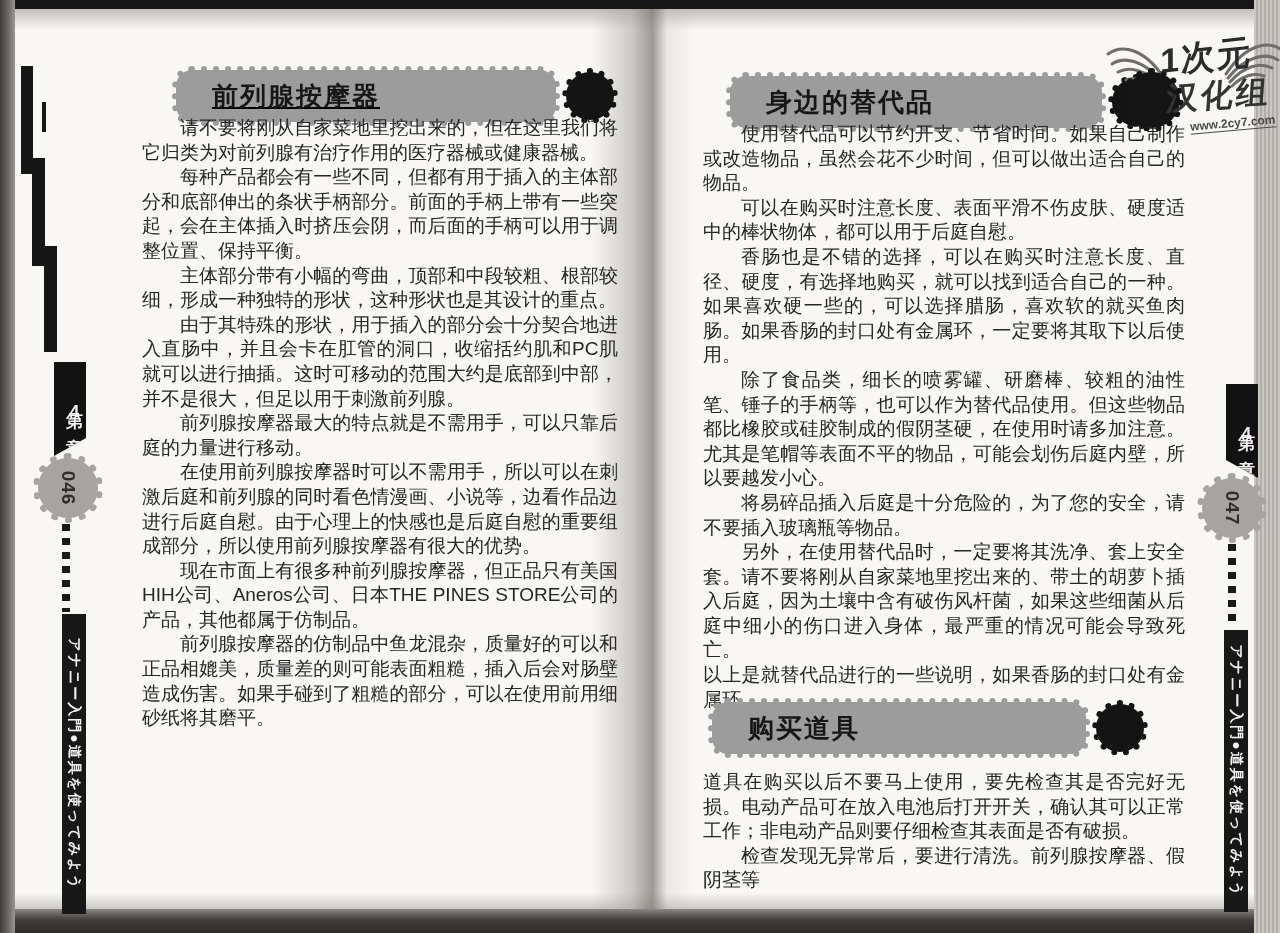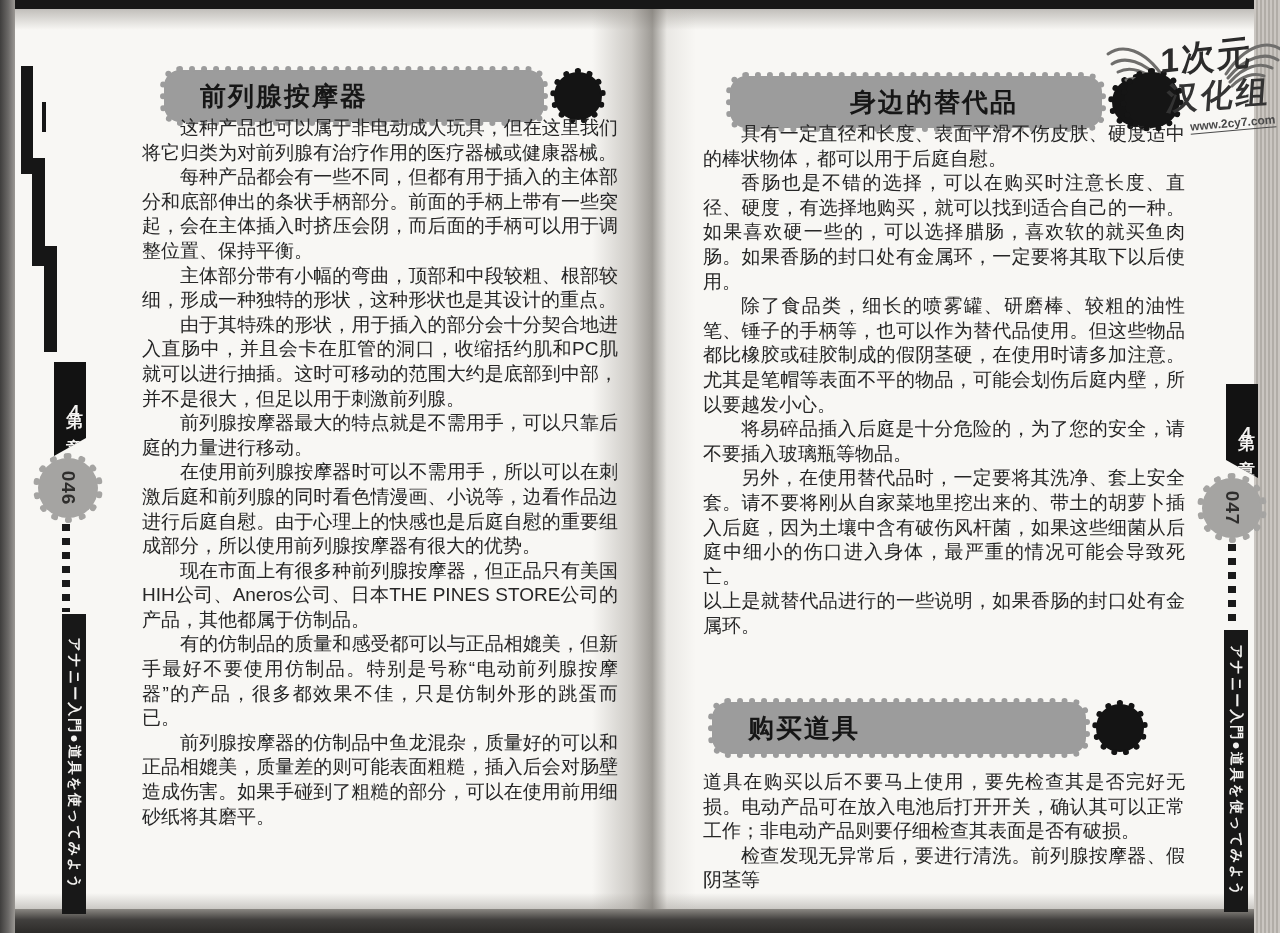--- a/index.html
+++ b/index.html
@@ -73,57 +73,57 @@
   <div class="top-bar"></div>
   <div class="bottom-band"></div>
   <div class="left-edge"></div>
   <div class="right-edge"></div>
 
   <div class="edge-block" style="left:21px;top:66px;width:12px;height:108px;"></div>
   <div class="edge-block" style="left:42px;top:102px;width:4px;height:30px;"></div>
   <div class="edge-block" style="left:32px;top:158px;width:13px;height:108px;"></div>
   <div class="edge-block" style="left:44px;top:246px;width:13px;height:106px;"></div>
 
-  <div class="section-header" style="left:164px;top:70px;">
+  <div class="section-header" style="left:176px;top:70px;text-decoration:underline;">
     <div class="header-bar" style="width:380px;">
       <span class="header-title">前列腺按摩器</span>
     </div>
     <div class="header-dot"></div>
   </div>
 
   <div class="body-text" style="left:142px;top:116px;width:476px;">
-    <p>这种产品也可以属于非电动成人玩具，但在这里我们将它归类为对前列腺有治疗作用的医疗器械或健康器械。</p>
+    <p>请不要将刚从自家菜地里挖出来的，但在这里我们将它归类为对前列腺有治疗作用的医疗器械或健康器械。</p>
     <p>每种产品都会有一些不同，但都有用于插入的主体部分和底部伸出的条状手柄部分。前面的手柄上带有一些突起，会在主体插入时挤压会阴，而后面的手柄可以用于调整位置、保持平衡。</p>
     <p>主体部分带有小幅的弯曲，顶部和中段较粗、根部较细，形成一种独特的形状，这种形状也是其设计的重点。</p>
     <p>由于其特殊的形状，用于插入的部分会十分契合地进入直肠中，并且会卡在肛管的洞口，收缩括约肌和PC肌就可以进行抽插。这时可移动的范围大约是底部到中部，并不是很大，但足以用于刺激前列腺。</p>
     <p>前列腺按摩器最大的特点就是不需用手，可以只靠后庭的力量进行移动。</p>
     <p>在使用前列腺按摩器时可以不需用手，所以可以在刺激后庭和前列腺的同时看色情漫画、小说等，边看作品边进行后庭自慰。由于心理上的快感也是后庭自慰的重要组成部分，所以使用前列腺按摩器有很大的优势。</p>
     <p>现在市面上有很多种前列腺按摩器，但正品只有美国HIH公司、Aneros公司、日本THE PINES STORE公司的产品，其他都属于仿制品。</p>
-    <p>有的仿制品的质量和感受都可以与正品相媲美，但新手最好不要使用仿制品。特别是号称“电动前列腺按摩器”的产品，很多都效果不佳，只是仿制外形的跳蛋而已。</p>
     <p>前列腺按摩器的仿制品中鱼龙混杂，质量好的可以和正品相媲美，质量差的则可能表面粗糙，插入后会对肠壁造成伤害。如果手碰到了粗糙的部分，可以在使用前用细砂纸将其磨平。</p>
   </div>
 
   <div class="chapter-tab tab-left" style="left:54px;top:362px;">第4章</div>
   <div class="page-flower" style="left:38px;top:458px;">
     <span>046</span>
   </div>
   <div class="dot-trail" style="left:62px;top:524px;height:88px;"></div>
   <div class="spine-bar" style="left:62px;top:614px;">
     <div class="spine-inner">アナニー入門●道具を使ってみよう</div>
   </div>
 
   <div class="section-header" style="left:730px;top:76px;">
-    <div class="header-bar" style="width:372px;justify-content:center;">
+    <div class="header-bar" style="width:372px;">
       <span class="header-title">身边的替代品</span>
     </div>
     <div class="header-dot"></div>
   </div>
 
   <div class="body-text" style="left:703px;top:122px;width:482px;">
-    <p>具有一定直径和长度、表面平滑不伤皮肤、硬度适中的棒状物体，都可以用于后庭自慰。</p>
+    <p>使用替代品可以节约开支、节省时间。如果自己制作或改造物品，虽然会花不少时间，但可以做出适合自己的物品。</p>
+    <p>可以在购买时注意长度、表面平滑不伤皮肤、硬度适中的棒状物体，都可以用于后庭自慰。</p>
     <p>香肠也是不错的选择，可以在购买时注意长度、直径、硬度，有选择地购买，就可以找到适合自己的一种。如果喜欢硬一些的，可以选择腊肠，喜欢软的就买鱼肉肠。如果香肠的封口处有金属环，一定要将其取下以后使用。</p>
     <p>除了食品类，细长的喷雾罐、研磨棒、较粗的油性笔、锤子的手柄等，也可以作为替代品使用。但这些物品都比橡胶或硅胶制成的假阴茎硬，在使用时请多加注意。尤其是笔帽等表面不平的物品，可能会划伤后庭内壁，所以要越发小心。</p>
     <p>将易碎品插入后庭是十分危险的，为了您的安全，请不要插入玻璃瓶等物品。</p>
     <p>另外，在使用替代品时，一定要将其洗净、套上安全套。请不要将刚从自家菜地里挖出来的、带土的胡萝卜插入后庭，因为土壤中含有破伤风杆菌，如果这些细菌从后庭中细小的伤口进入身体，最严重的情况可能会导致死亡。</p>
     <p class="noindent">以上是就替代品进行的一些说明，如果香肠的封口处有金属环。</p>
   </div>
 
   <div class="section-header" style="left:712px;top:702px;">
     <div class="header-bar" style="width:374px;">
       <span class="header-title">购买道具</span>

